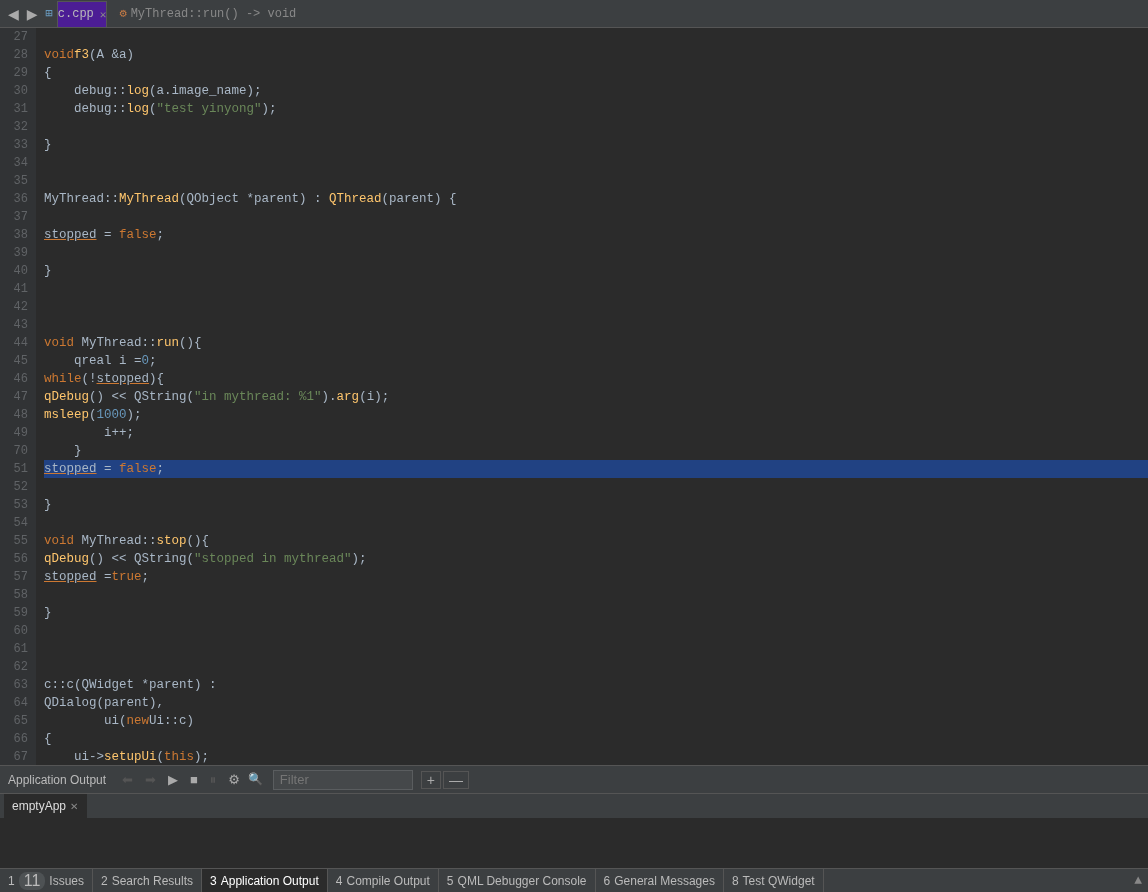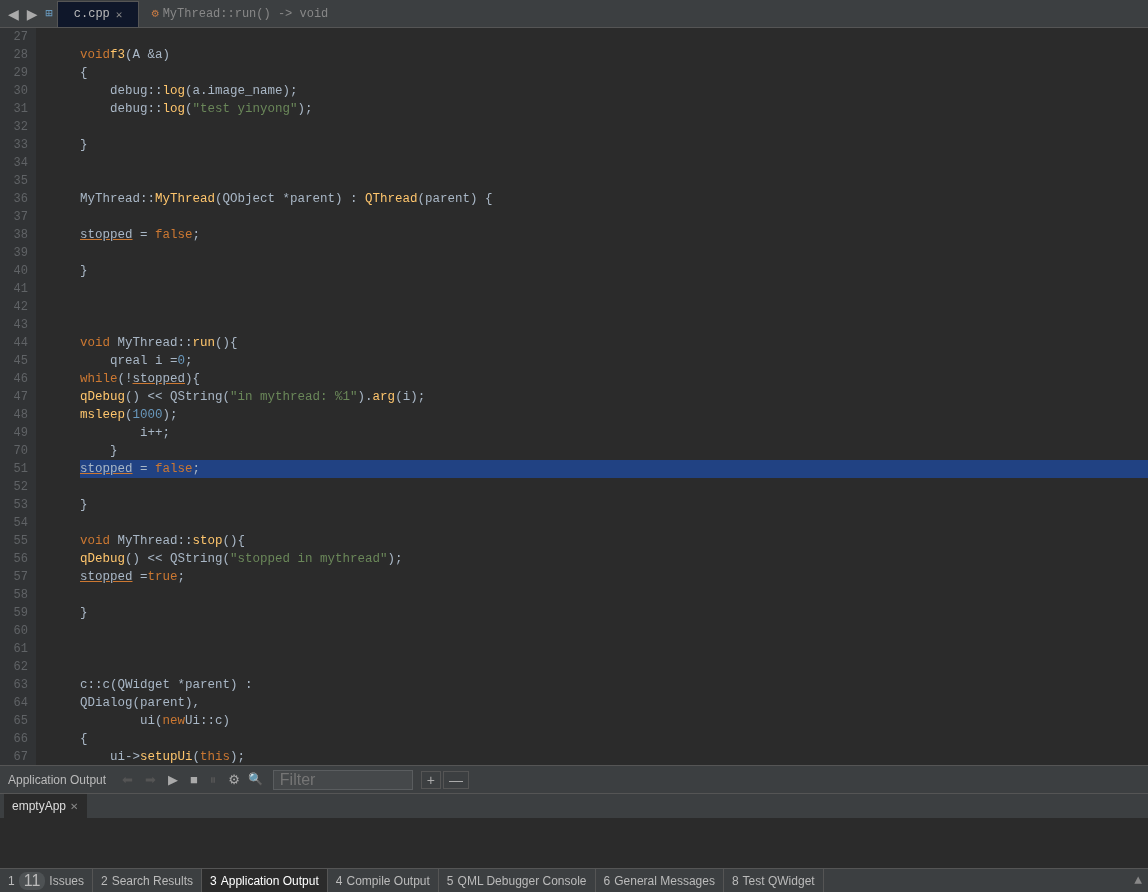--- a/index.html
+++ b/index.html
@@ -35,24 +35,24 @@
       line-height: 28px;
     }
     .file-icon {
       color: #6897bb;
       margin: 0 4px;
       font-size: 12px;
     }
     .file-tab {
       display: flex;
       align-items: center;
-      background: #0f172a;
+      background: #4c1d95;
       border: 1px solid #555;
       border-bottom: none;
-      padding: 0 16px;
+      padding: 0 0;
       height: 26px;
       color: #bbb;
       font-size: 12px;
       gap: 6px;
     }
     .file-tab .close-btn {
       color: #888;
       cursor: pointer;
       font-size: 11px;
     }
@@ -66,21 +66,20 @@
     }
     .breadcrumb-icon { color: #c57a45; margin-right: 4px; }
 
     
     .editor-area {
       flex: 1;
       background: #2b2b2b;
       overflow: hidden;
       display: flex;
       min-height: 0;
-      gap: 36px;
     }
     .line-numbers {
       background: #313335;
       color: #606366;
       text-align: right;
       padding: 0 8px;
       font-size: 12px;
       line-height: 18px;
       user-select: none;
       min-width: 36px;
@@ -138,21 +137,21 @@
       padding: 2px 4px;
       font-size: 13px;
       border-radius: 2px;
     }
     .toolbar-btn.disabled { color: #555; cursor: default; }
     .filter-input {
       background: #45484a;
       border: 1px solid #5a5d5f;
       color: #bbb;
       padding: 2px 6px;
-      font-size: 16px;
+      font-size: 13px;
       width: 140px;
       height: 20px;
       outline: none;
       margin-left: 4px;
     }
     .filter-icon { color: #888; margin-right: 2px; font-size: 12px; }
     .zoom-controls {
       display: flex;
       align-items: center;
       margin-left: 4px;

